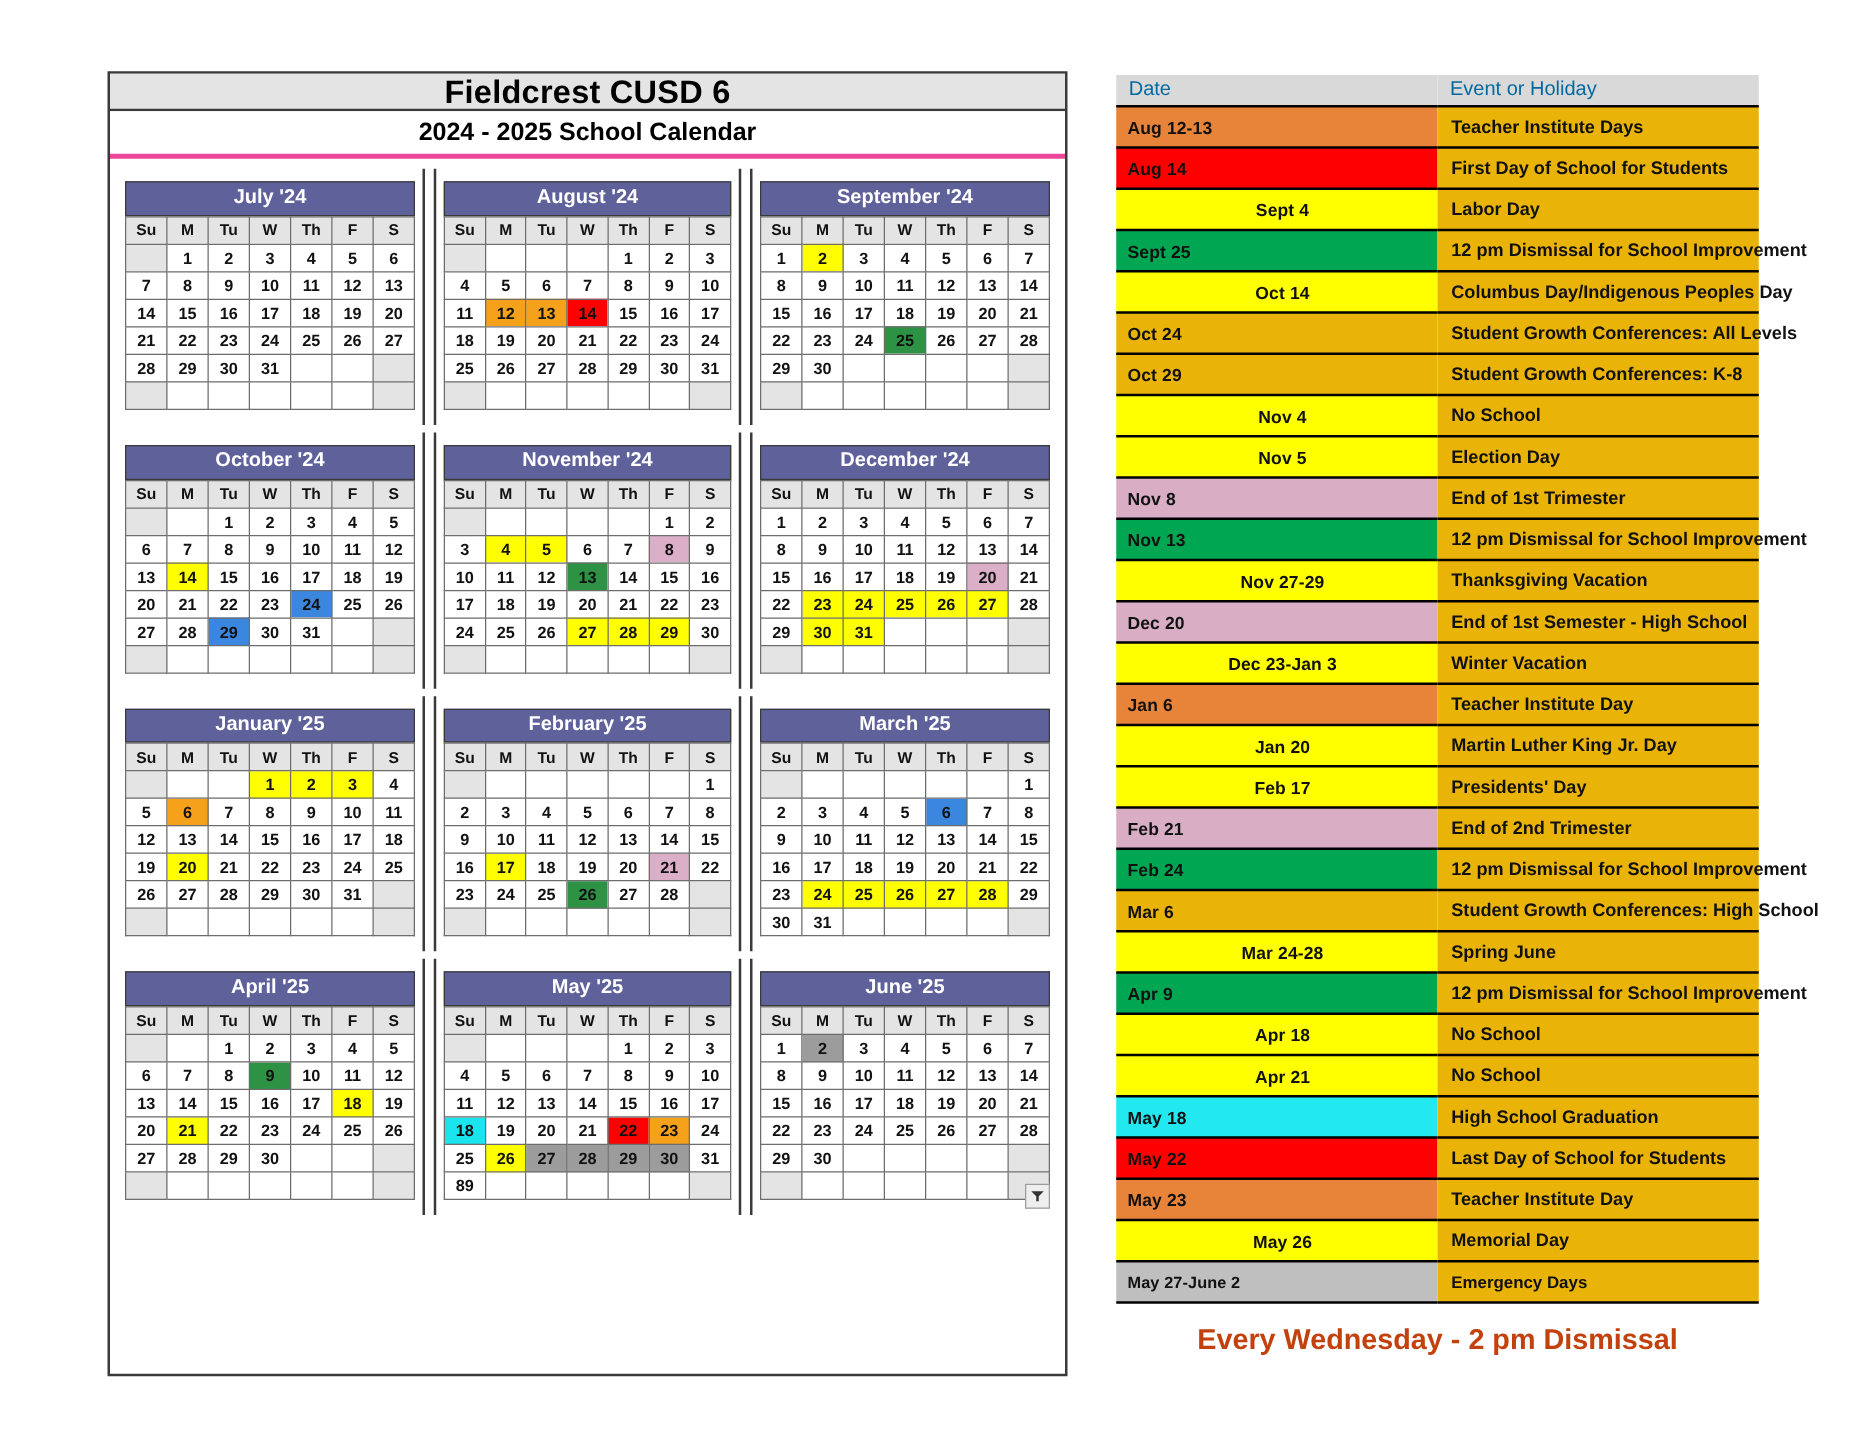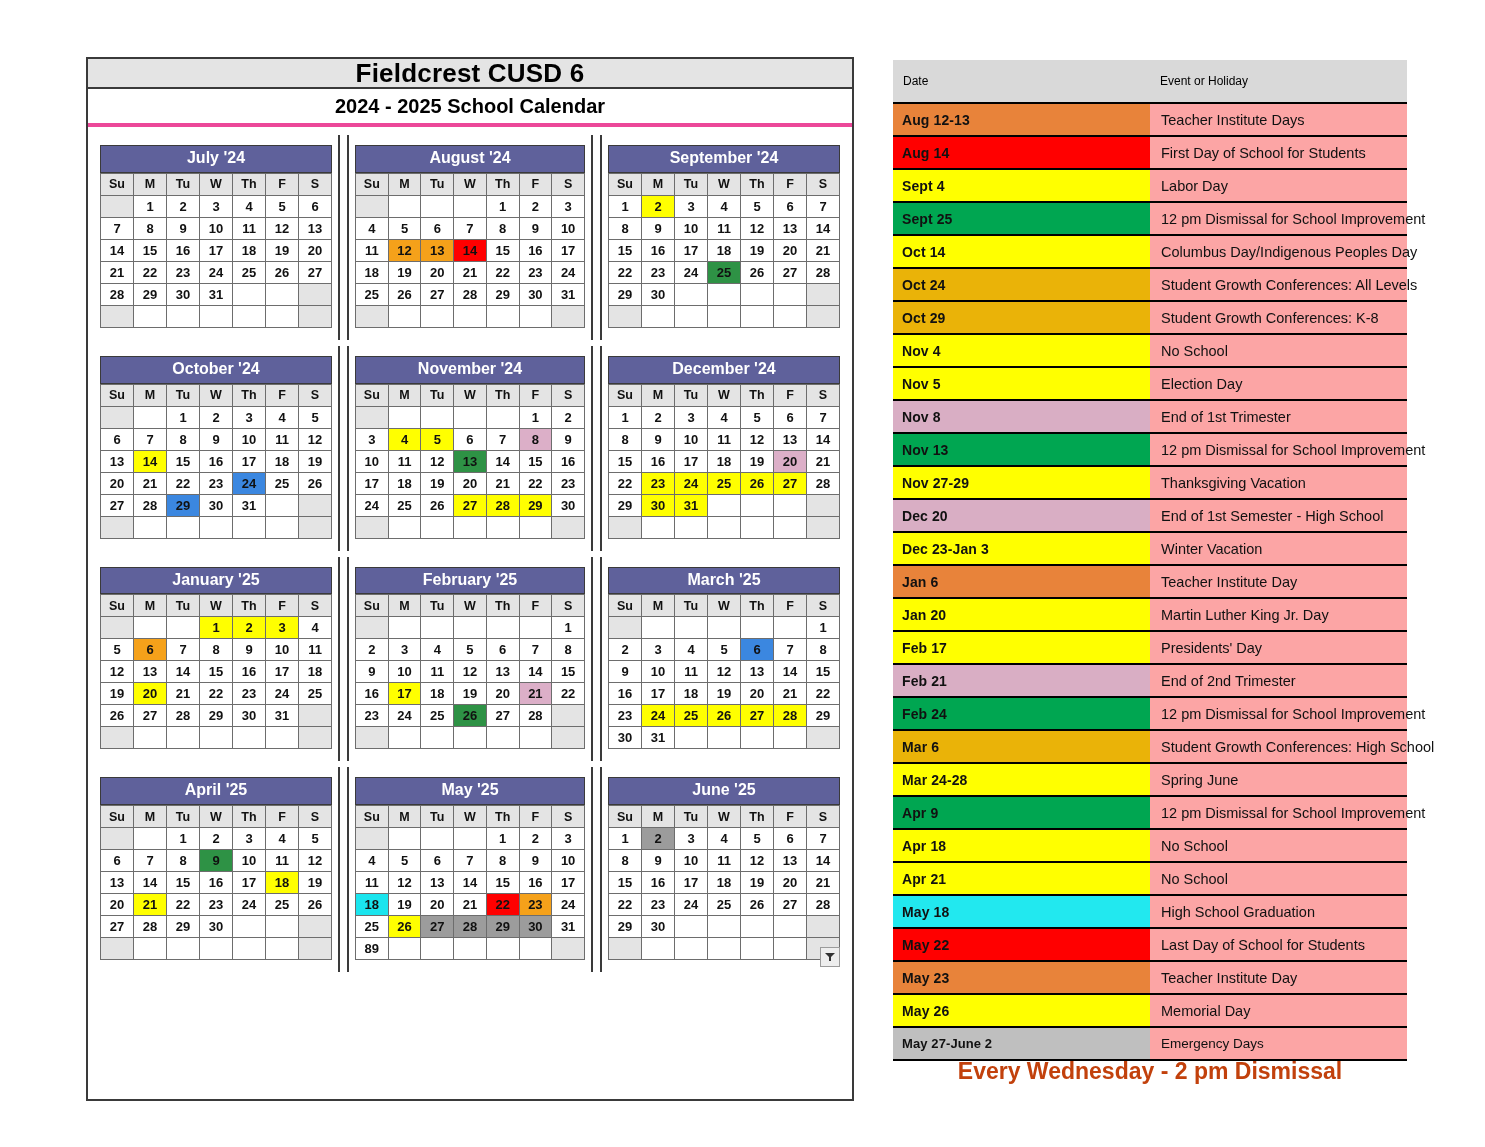--- a/index.html
+++ b/index.html
@@ -109,58 +109,58 @@
     width: 514px;
   }
   table.events {
     border-collapse: collapse;
     width: 100%;
     table-layout: fixed;
   }
   table.events th, table.events td { padding: 0; }
   .ev-head-date, .ev-head-event {
     background: #d9d9d9;
-    font-size: 12px;
+    font-size: 16px;
     font-weight: normal;
-    color: #000000;
+    color: #0369a1;
     text-align: left;
-    height: 43px;
+    height: 25px;
     padding-left: 10px !important;
     border: none;
   }
   .ev-date {
     width: 120px;
     height: 33px;
     font-size: 14px;
     font-weight: bold;
     color: #111;
     padding-left: 9px !important;
     border-top: 2.5px solid #000;
     border-bottom: 0;
     white-space: nowrap;
     letter-spacing: .1px;
   }
   .ev-name {
     height: 33px;
     font-size: 14.5px;
-    font-weight: normal;
+    font-weight: bold;
     color: #111;
     padding-left: 11px !important;
     border-top: 2.5px solid #000;
-    background: #fca5a5;
+    background: #eab308;
     white-space: nowrap;
   }
   tr.ev-row:last-child .ev-date,
   tr.ev-row:last-child .ev-name { border-bottom: 2.5px solid #000; }
   .ev-date.sm { font-size: 13px; }
   .ev-name.sm { font-size: 13.5px; }
 
   .c-orange { background: #e8833a; }
   .c-red    { background: #ff0000; }
-  .c-yellow { background: #ffff00; }
+  .c-yellow { background: #ffff00; text-align: center; }
   .c-green  { background: #00a651; }
   .c-blue   { background: #eab308; }
   .c-pink   { background: #d9aec4; }
   .c-cyan   { background: #22e8ef; }
   .c-gray   { background: #bfbfbf; }
 
   .footer-note {
     position: absolute;
     left: 893px; top: 1058px;
     width: 514px;

